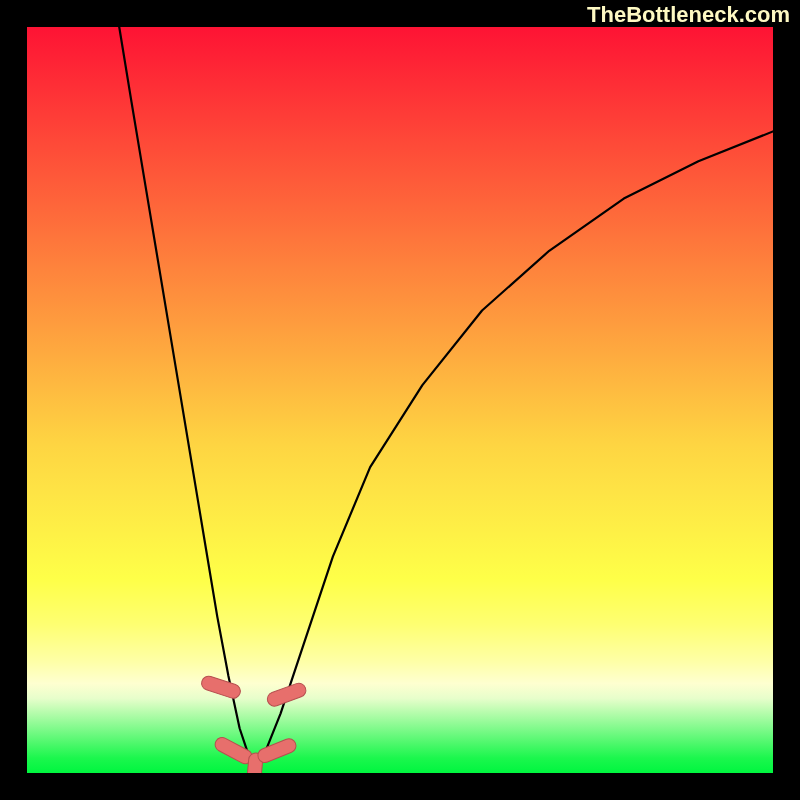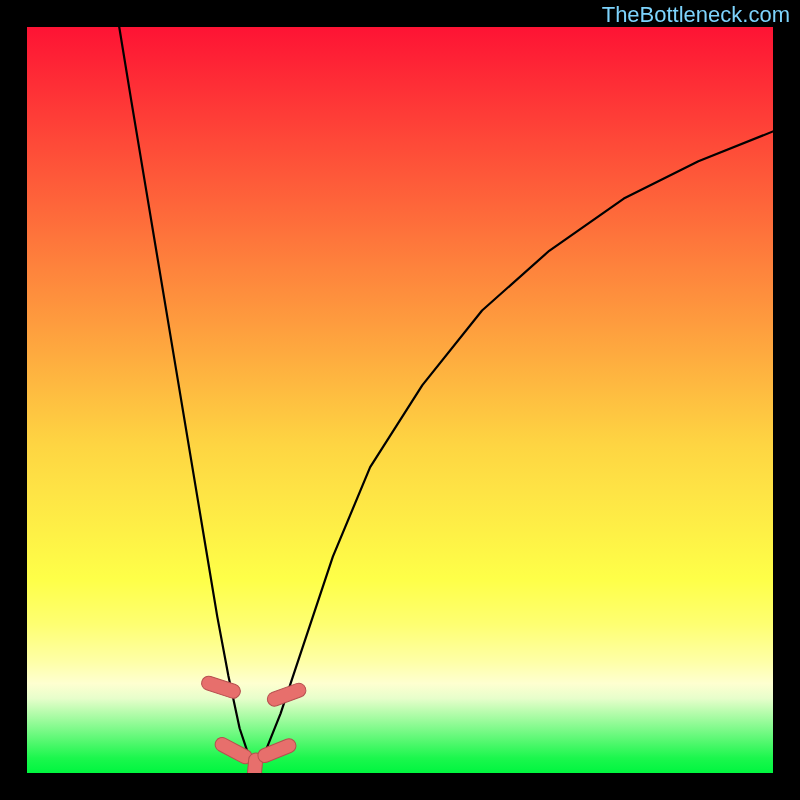--- a/index.html
+++ b/index.html
@@ -68,22 +68,22 @@
     position: absolute;
     left: 0;
     top: 0;
     width: 746px;
     height: 746px;
   }
   .watermark {
     position: absolute;
     right: 10px;
     top: 2px;
-    color: #7dd3fc;
-    font-weight: normal;
+    color: #fef9c3;
+    font-weight: bold;
     font-size: 22px;
     letter-spacing: 0px;
   }
 </style>
 </head>
 <body>
 
 <div class="frame">
   <div class="plot">
     <div class="gradient"></div>

